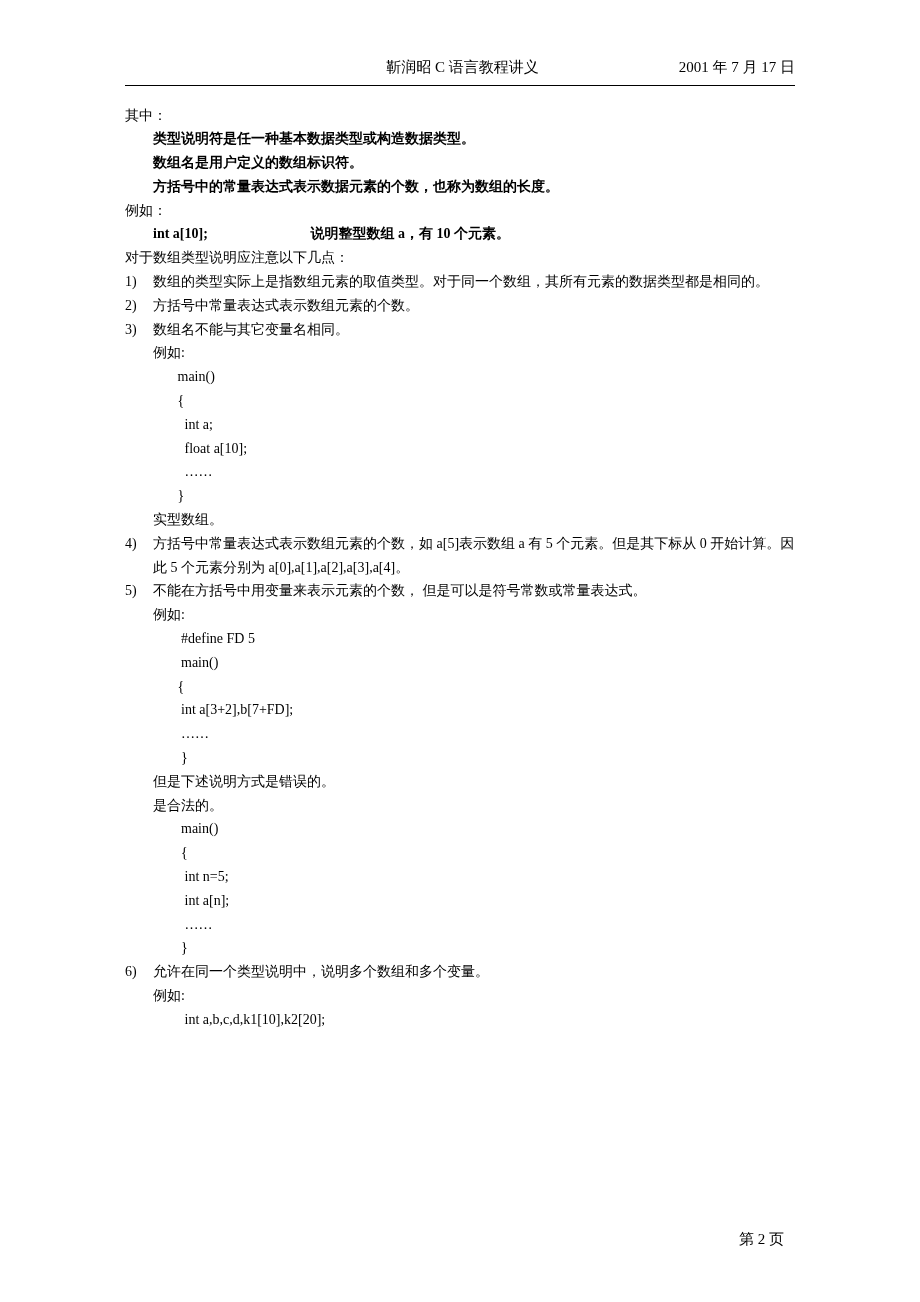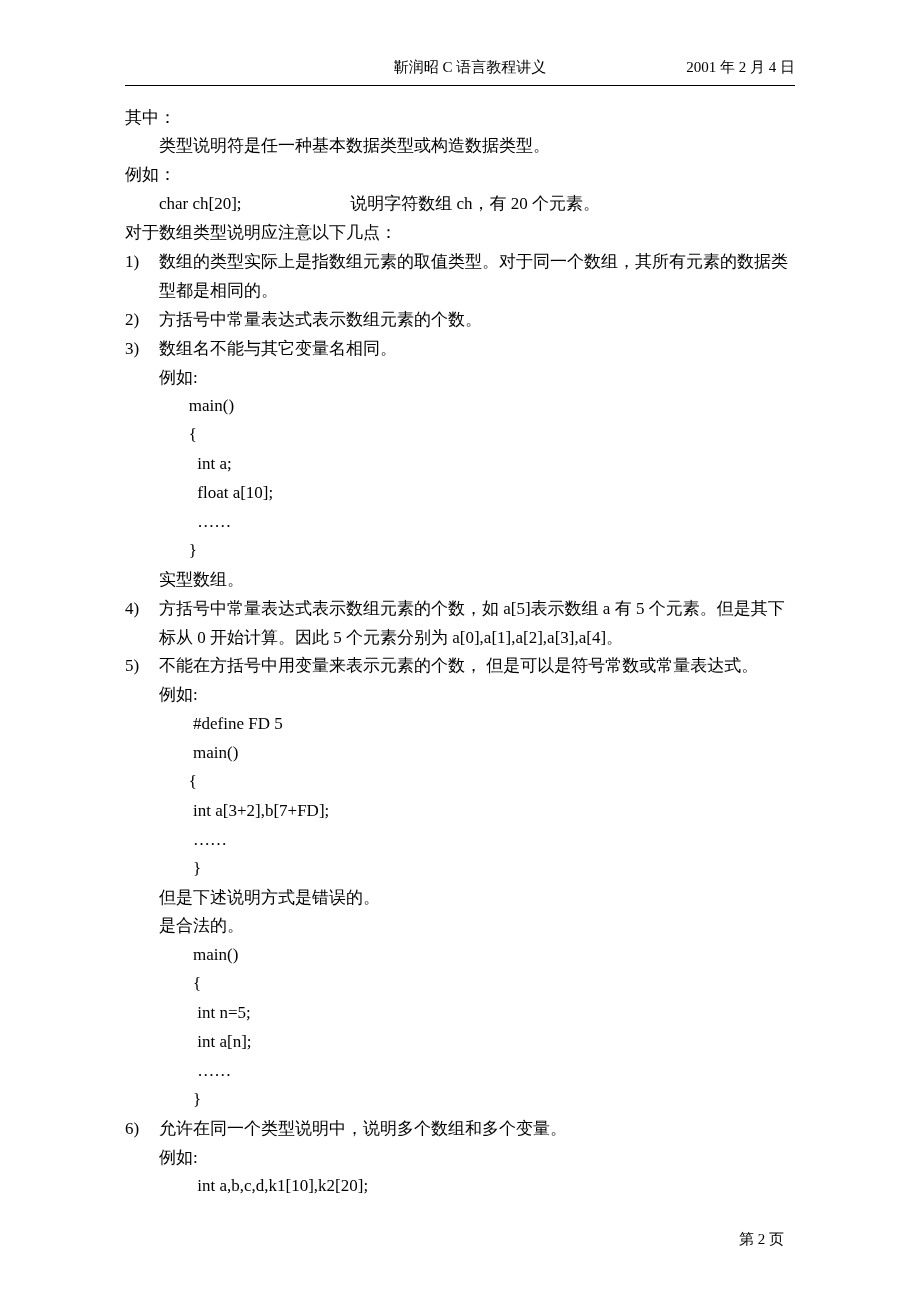--- a/index.html
+++ b/index.html
@@ -29,23 +29,23 @@
   }
   .header-right {
     flex: 0 0 auto;
   }
   .hr {
     border: none;
     border-top: 1px solid #000;
     margin: 4px 0 18px 0;
   }
   .content {
-    font-size: 17px;
+    font-size: 14px;
   }
-  .indent1 { padding-left: 2em; }
+  .indent1 { padding-left: 2em; font-weight: bold; }
   .row { display: block; }
   .code-label {
     display: inline-block;
     width: 11em;
   }
   .num-list {
     display: block;
   }
   .num-item {
     display: flex;
@@ -69,34 +69,36 @@
     font-size: 15px;
   }
 </style>
 </head>
 <body>
 
 <div class="page">
 
   <div class="header">
     <span class="header-left">靳润昭   C 语言教程讲义</span>
-    <span class="header-right">2001 年 2 月 4 日</span>
+    <span class="header-right">2001 年 7 月 17 日</span>
   </div>
   <hr class="hr">
 
   <div class="content">
 
     <div class="row">其中：</div>
     <div class="row indent1">类型说明符是任一种基本数据类型或构造数据类型。</div>
+    <div class="row indent1">数组名是用户定义的数组标识符。</div>
+    <div class="row indent1">方括号中的常量表达式表示数据元素的个数，也称为数组的长度。</div>
 
     <div class="row">例如：</div>
 
     <div class="row indent1">
-      <span class="code-label">char ch[20];</span>
-      <span>说明字符数组 ch，有 20 个元素。</span>
+      <span class="code-label">int a[10];</span>
+      <span>说明整型数组 a，有 10 个元素。</span>
     </div>
 
     <div class="row">对于数组类型说明应注意以下几点：</div>
 
     <div class="num-list">
 
       <div class="num-item">
         <span class="num">1)</span>
         <span class="body">数组的类型实际上是指数组元素的取值类型。对于同一个数组，其所有元素的数据类型都是相同的。</span>
       </div>

